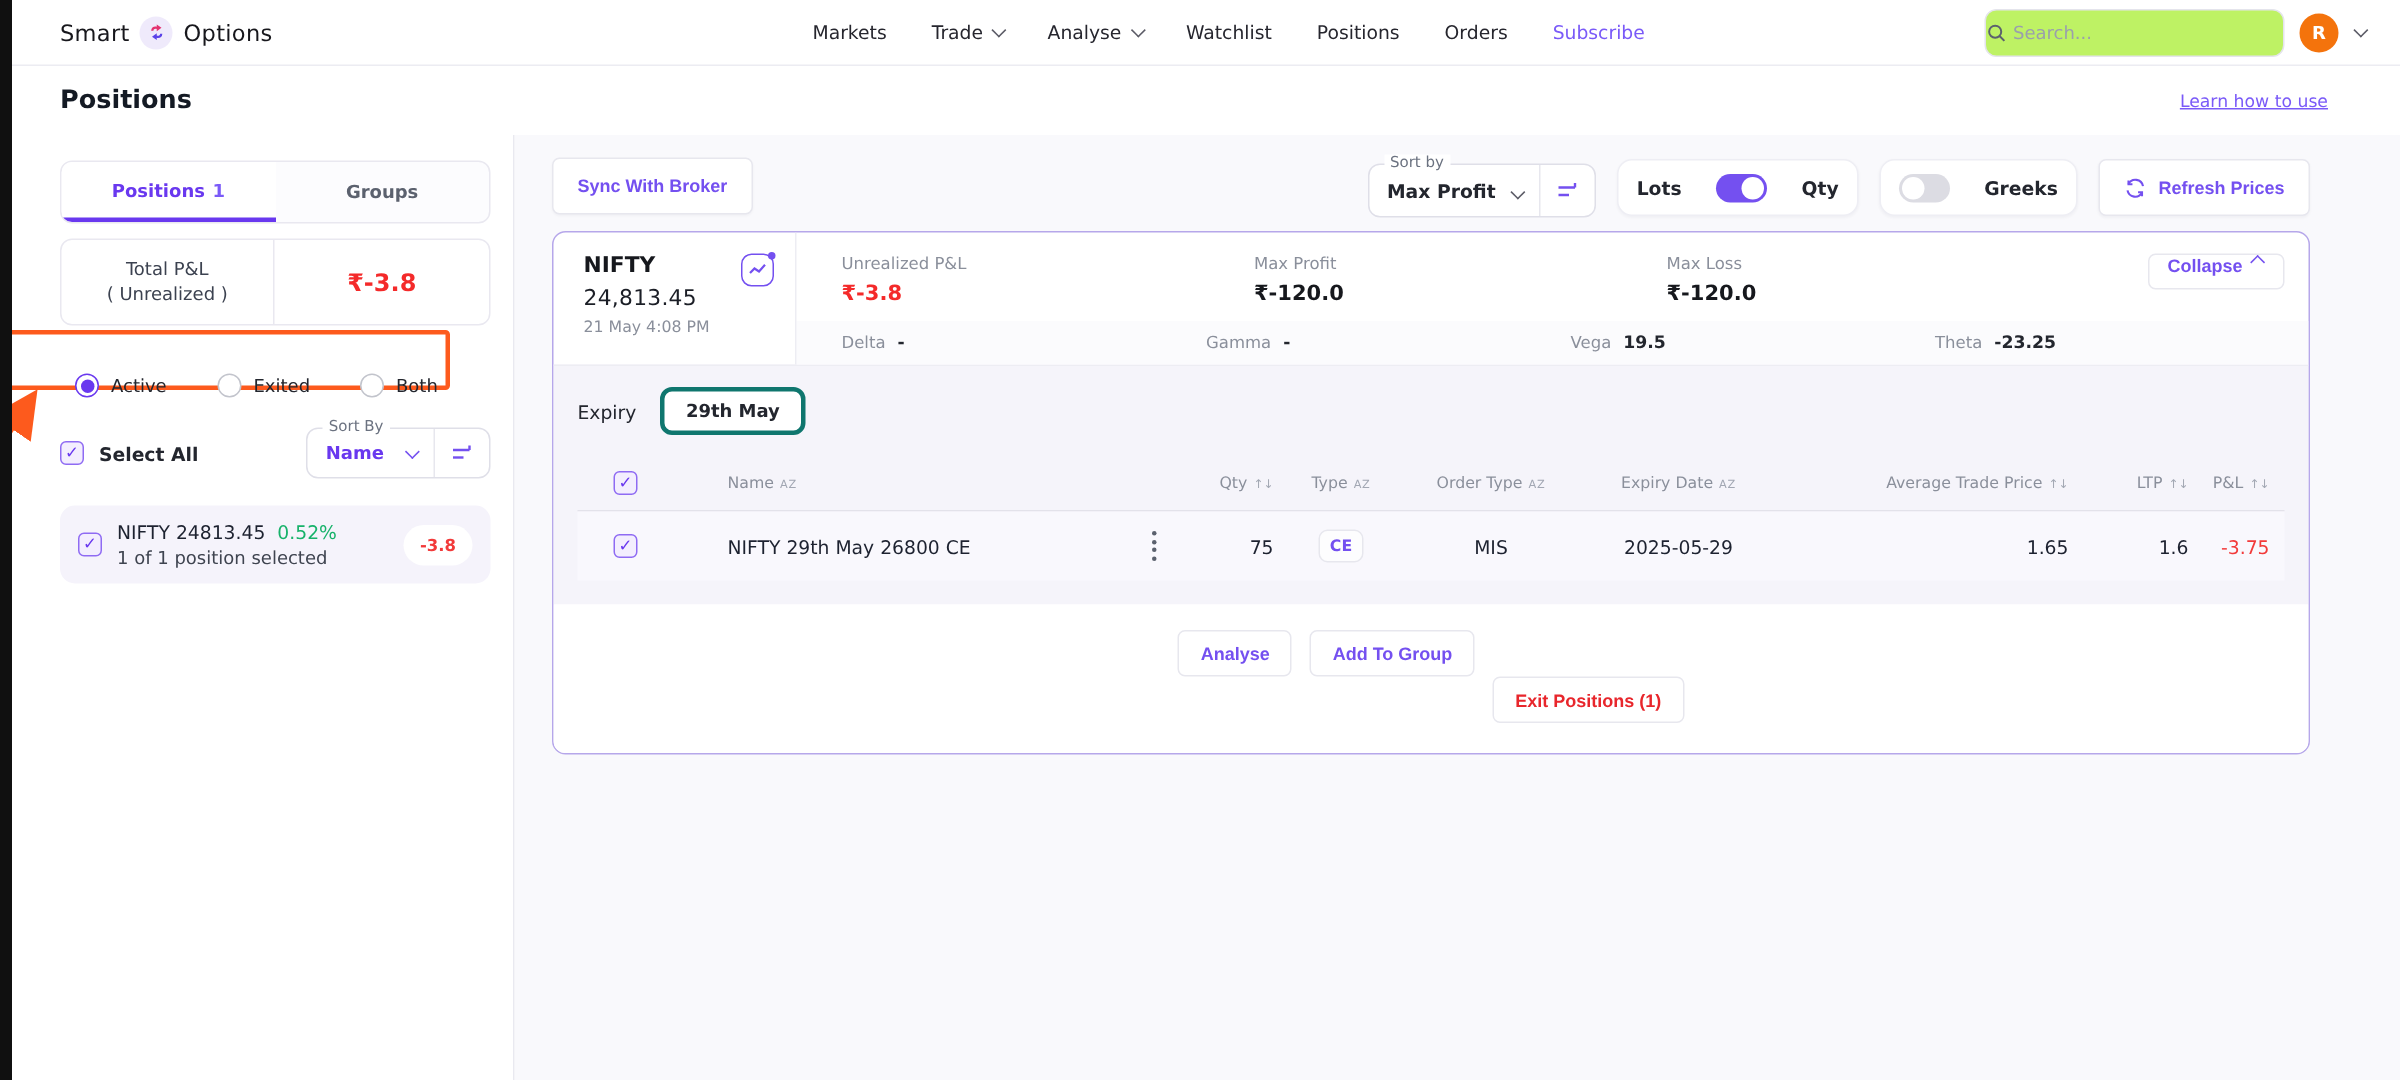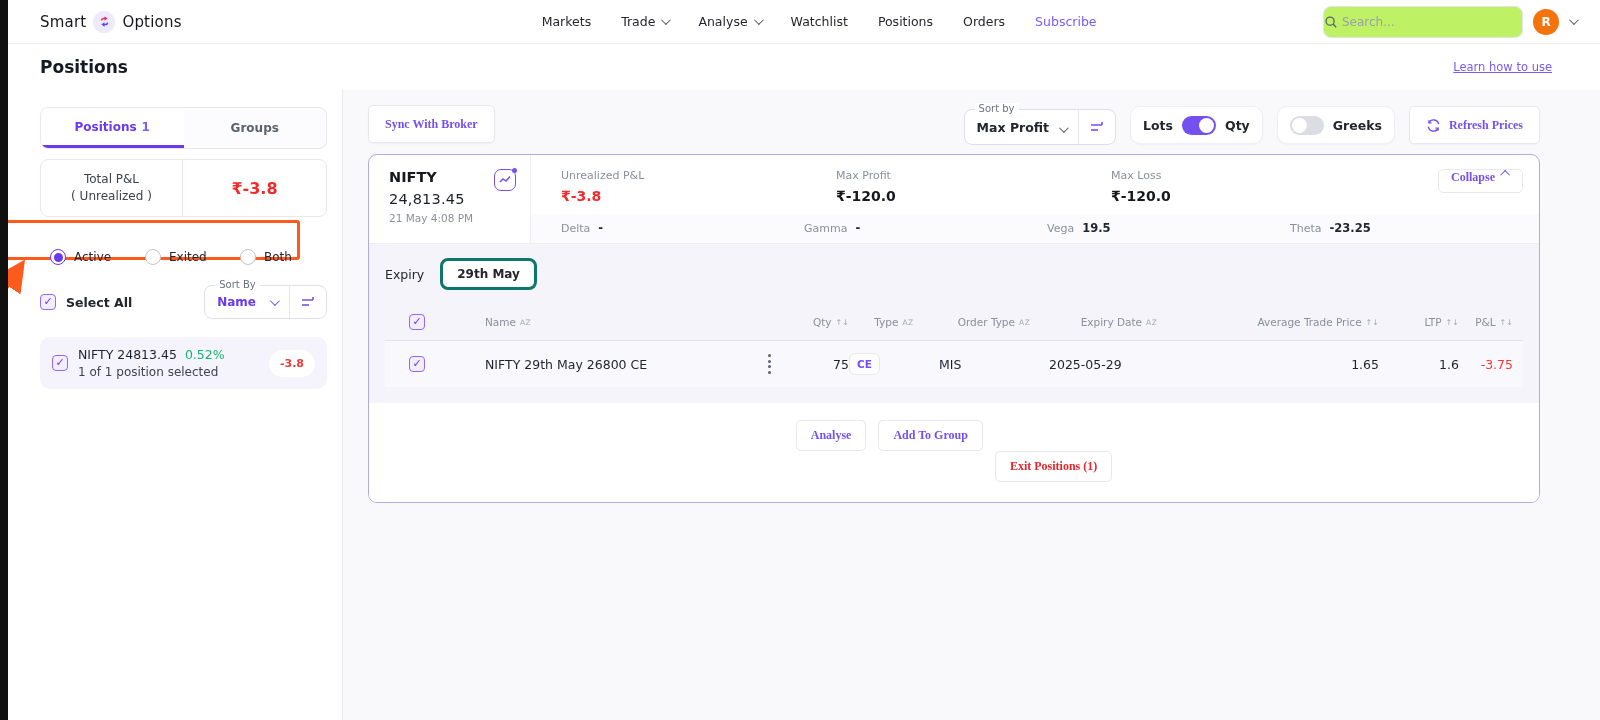--- a/index.html
+++ b/index.html
@@ -72,27 +72,27 @@
   
   .pos-item { margin-top:18px; background:#f5f3fb; border-radius:10px; padding:10px 12px; display:flex; align-items:center; }
   .pos-item .texts { margin-left:10px; }
   .pos-line1 { font-size:12.5px; color:#1d2230; font-weight:500; }
   .pos-line1 .chg { color:#17b26a; margin-left:4px; }
   .pos-line2 { font-size:12px; color:#3f4450; margin-top:3px; }
   .pos-pill { margin-left:auto; background:#fff; border-radius:999px; padding:7px 11px; font-size:11px; font-weight:bold; color:#f23a3a; }
 
   
   .toolbar { display:flex; align-items:flex-start; }
-  .btn { background:#fff; border:1px solid #e7e7ee; border-radius:5px; font-size:12px; font-weight:bold; color:#7450f0; cursor:pointer; font-family:Liberation Serif, serif; }
+  .btn { background:#fff; border:1px solid #e7e7ee; border-radius:5px; font-size:12px; font-weight:bold; color:#7450f0; cursor:pointer; font-family:Liberation Sans, sans-serif; }
   .sync-btn { height:38px; padding:0 16px; box-shadow:0 1px 2px rgba(20,20,40,.04); }
   .toolbar-right { margin-left:auto; display:flex; align-items:center; gap:14px; }
   .main-sort { height:36px; padding:0 0 0 12px; margin-top:4px; }
   .main-sort .val { font-size:12.5px; font-weight:bold; color:#23262e; margin-right:10px; }
   .main-sort .chevwrap { margin-right:12px; }
-  .toggle-card { background:#fff; border:1px solid #eeeef4; border-radius:10px; height:38px; display:flex; align-items:center; gap:9px; padding:0 12px; box-shadow:0 1px 2px rgba(20,20,40,.04); }
+  .toggle-card { background:#fff; border:1px solid #eeeef4; border-radius:10px; height:38px; display:flex; align-items:center; gap:23px; padding:0 12px; box-shadow:0 1px 2px rgba(20,20,40,.04); }
   .toggle-label { font-size:12.5px; font-weight:bold; color:#23262e; }
   .toggle { width:34px; height:19px; border-radius:999px; position:relative; cursor:pointer; }
   .toggle.on { background:#7450f0; }
   .toggle.off { background:#dcdce3; }
   .toggle .knob { position:absolute; top:2px; width:15px; height:15px; background:#fff; border-radius:50%; }
   .toggle.on .knob { right:2px; }
   .toggle.off .knob { left:2px; }
   .refresh-btn { height:38px; padding:0 16px; display:flex; align-items:center; gap:8px; box-shadow:0 1px 2px rgba(20,20,40,.04); }
 
   
@@ -126,21 +126,21 @@
   .th { font-size:10.5px; color:#8a8f9b; display:flex; align-items:center; gap:4px; }
   .th.name { padding-left:36px; }
   .th.right { justify-content:flex-end; }
   .th.center { justify-content:center; }
   .sort-az { font-size:7.5px; color:#a2a7b3; letter-spacing:.5px; }
   .sort-ud { font-size:8px; color:#a2a7b3; }
   .tbl-row { background:#f9f8fd; margin-top:0; padding:12px 10px 12px 0; }
   .td { font-size:12.5px; color:#1d2230; }
   .td.name { padding-left:36px; }
   .td.right { text-align:right; }
-  .td.center { text-align:left; }
+  .td.center { text-align:center; }
   .td.red { color:#f23a3a; }
   .type-badge { display:inline-block; background:#fdfdfe; border:1px solid #e7e7ee; border-radius:6px; padding:4px 7px; font-size:10.5px; font-weight:bold; color:#7450f0; }
   .kebab { display:flex; flex-direction:column; align-items:center; gap:2.5px; cursor:pointer; }
   .kebab i { width:3px; height:3px; background:#5b616e; border-radius:50%; }
 
   
   .card-actions { display:flex; justify-content:center; gap:12px; padding:17px 0 20px 0; background:#fff; }
   .action-btn { height:31px; padding:0 14px; }
   .action-btn.danger { color:#e8262c;margin-top:31px; }
 

